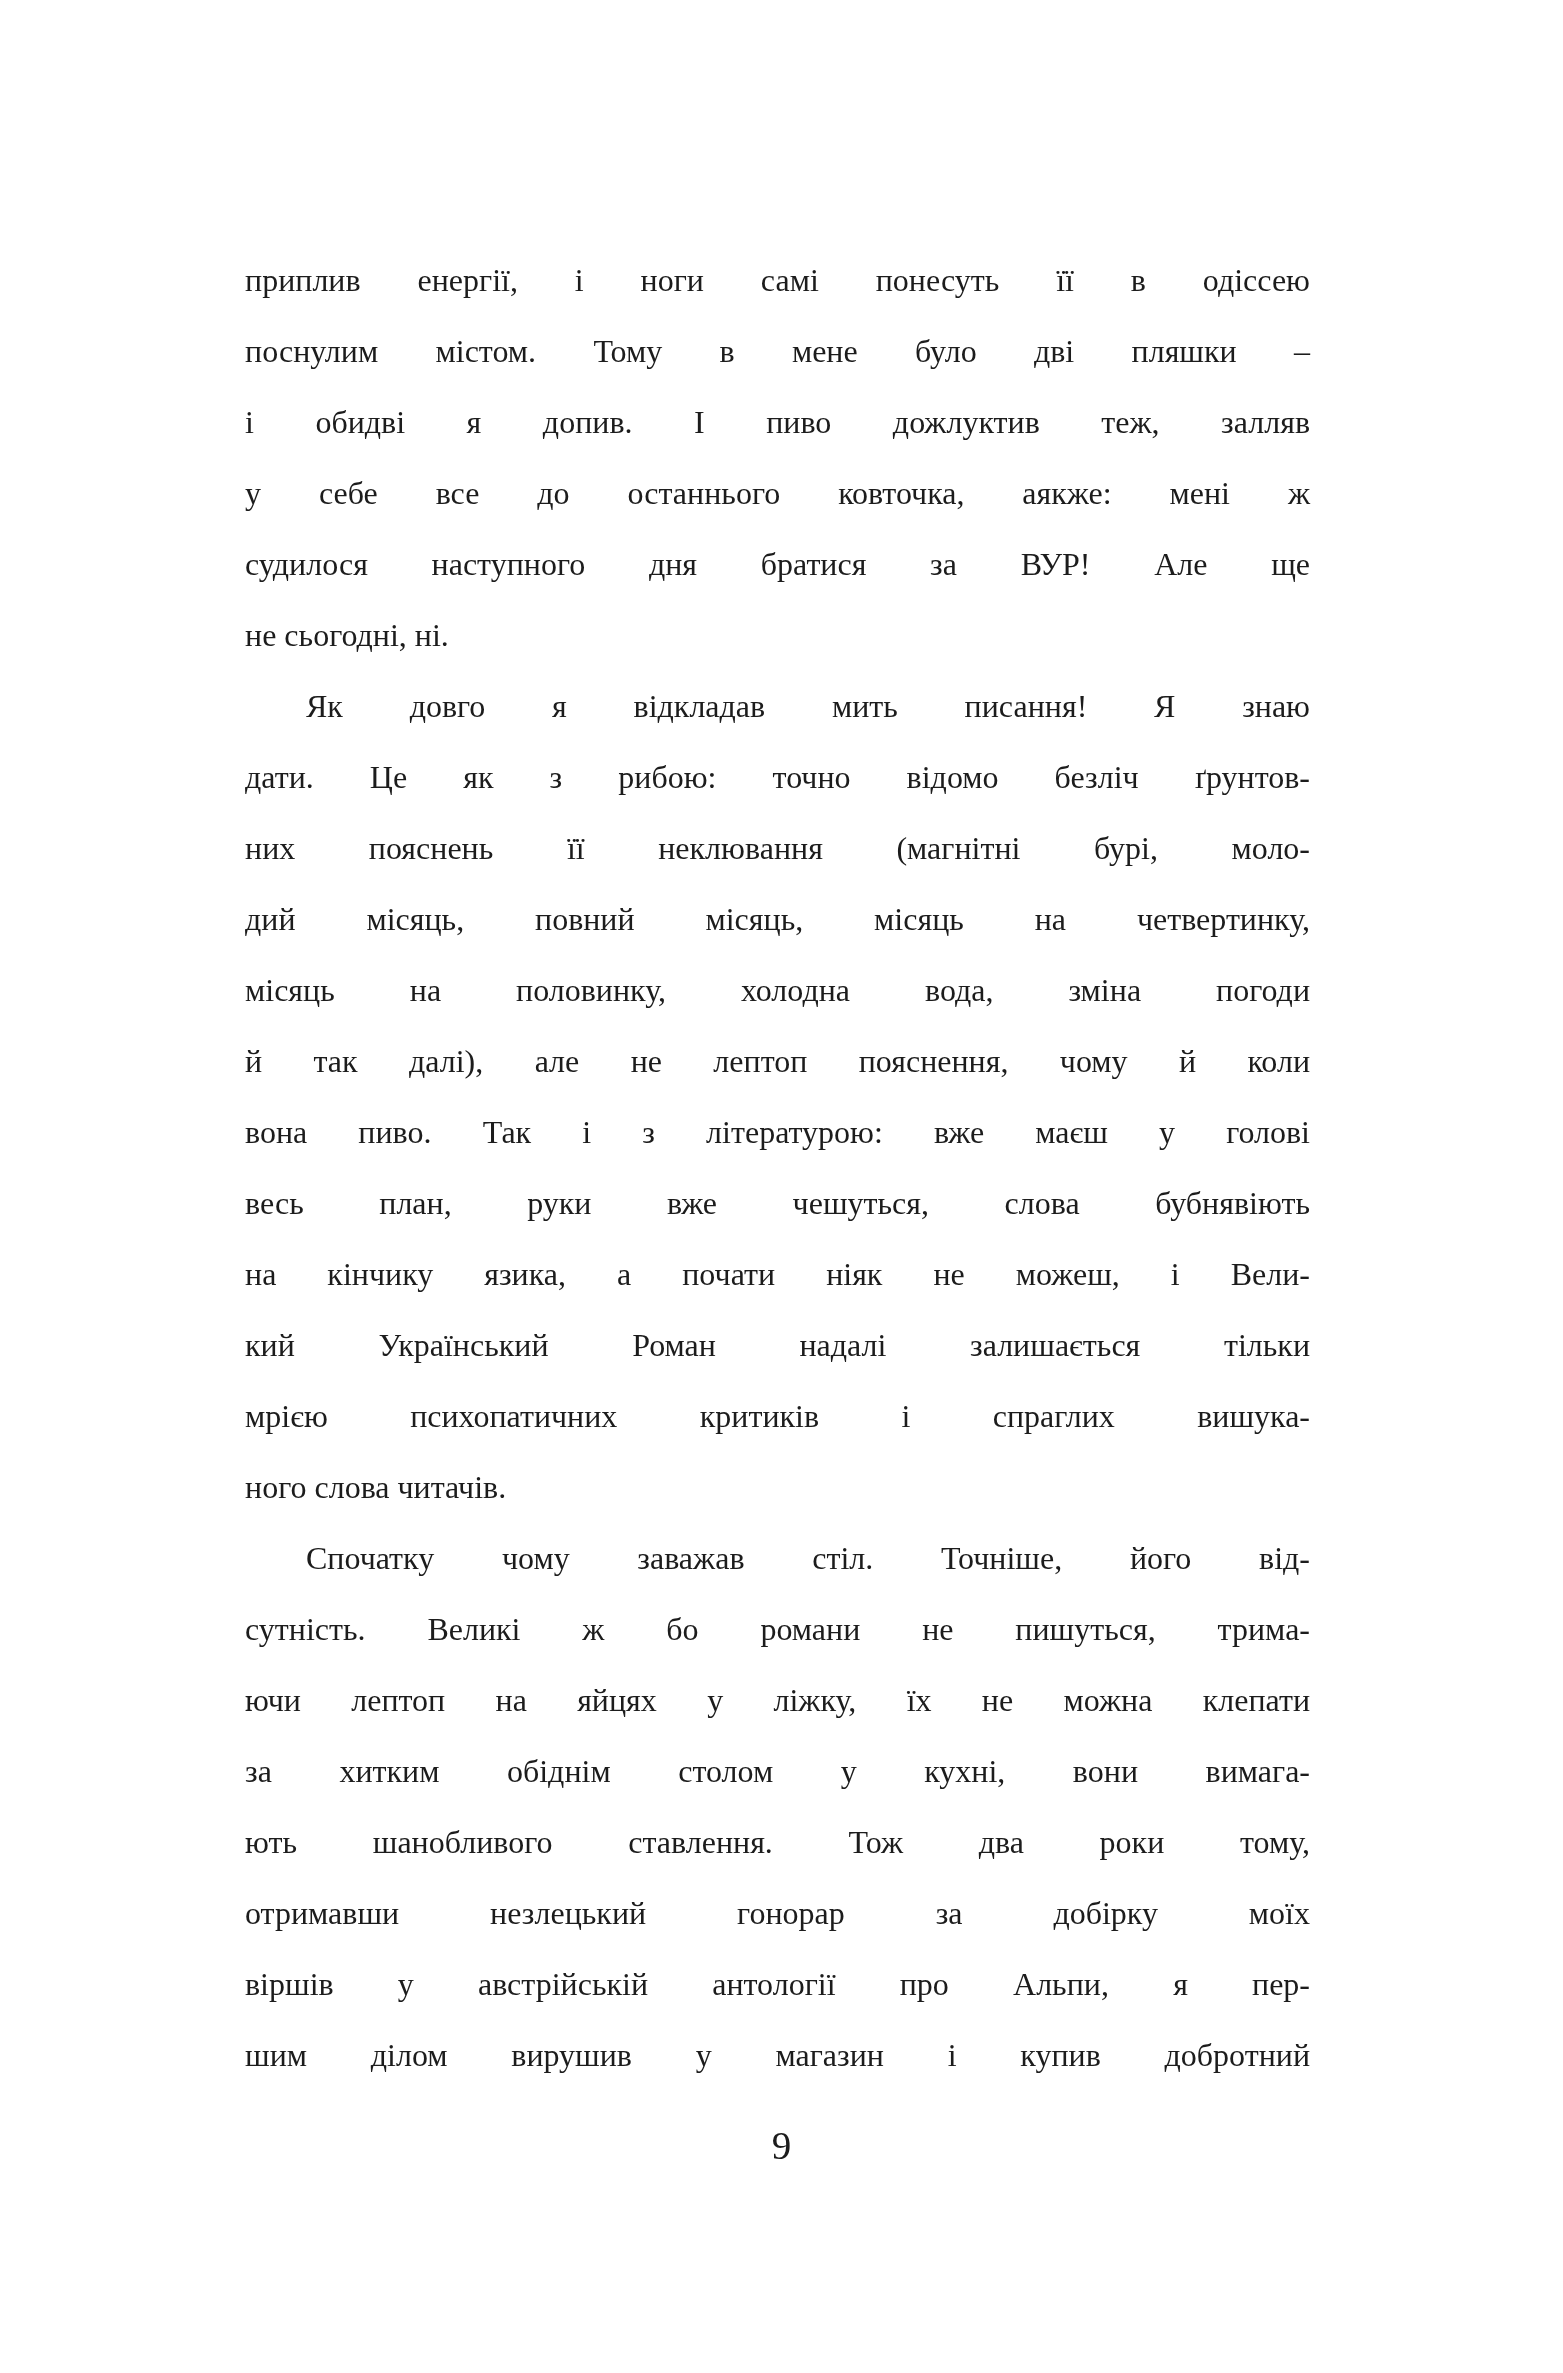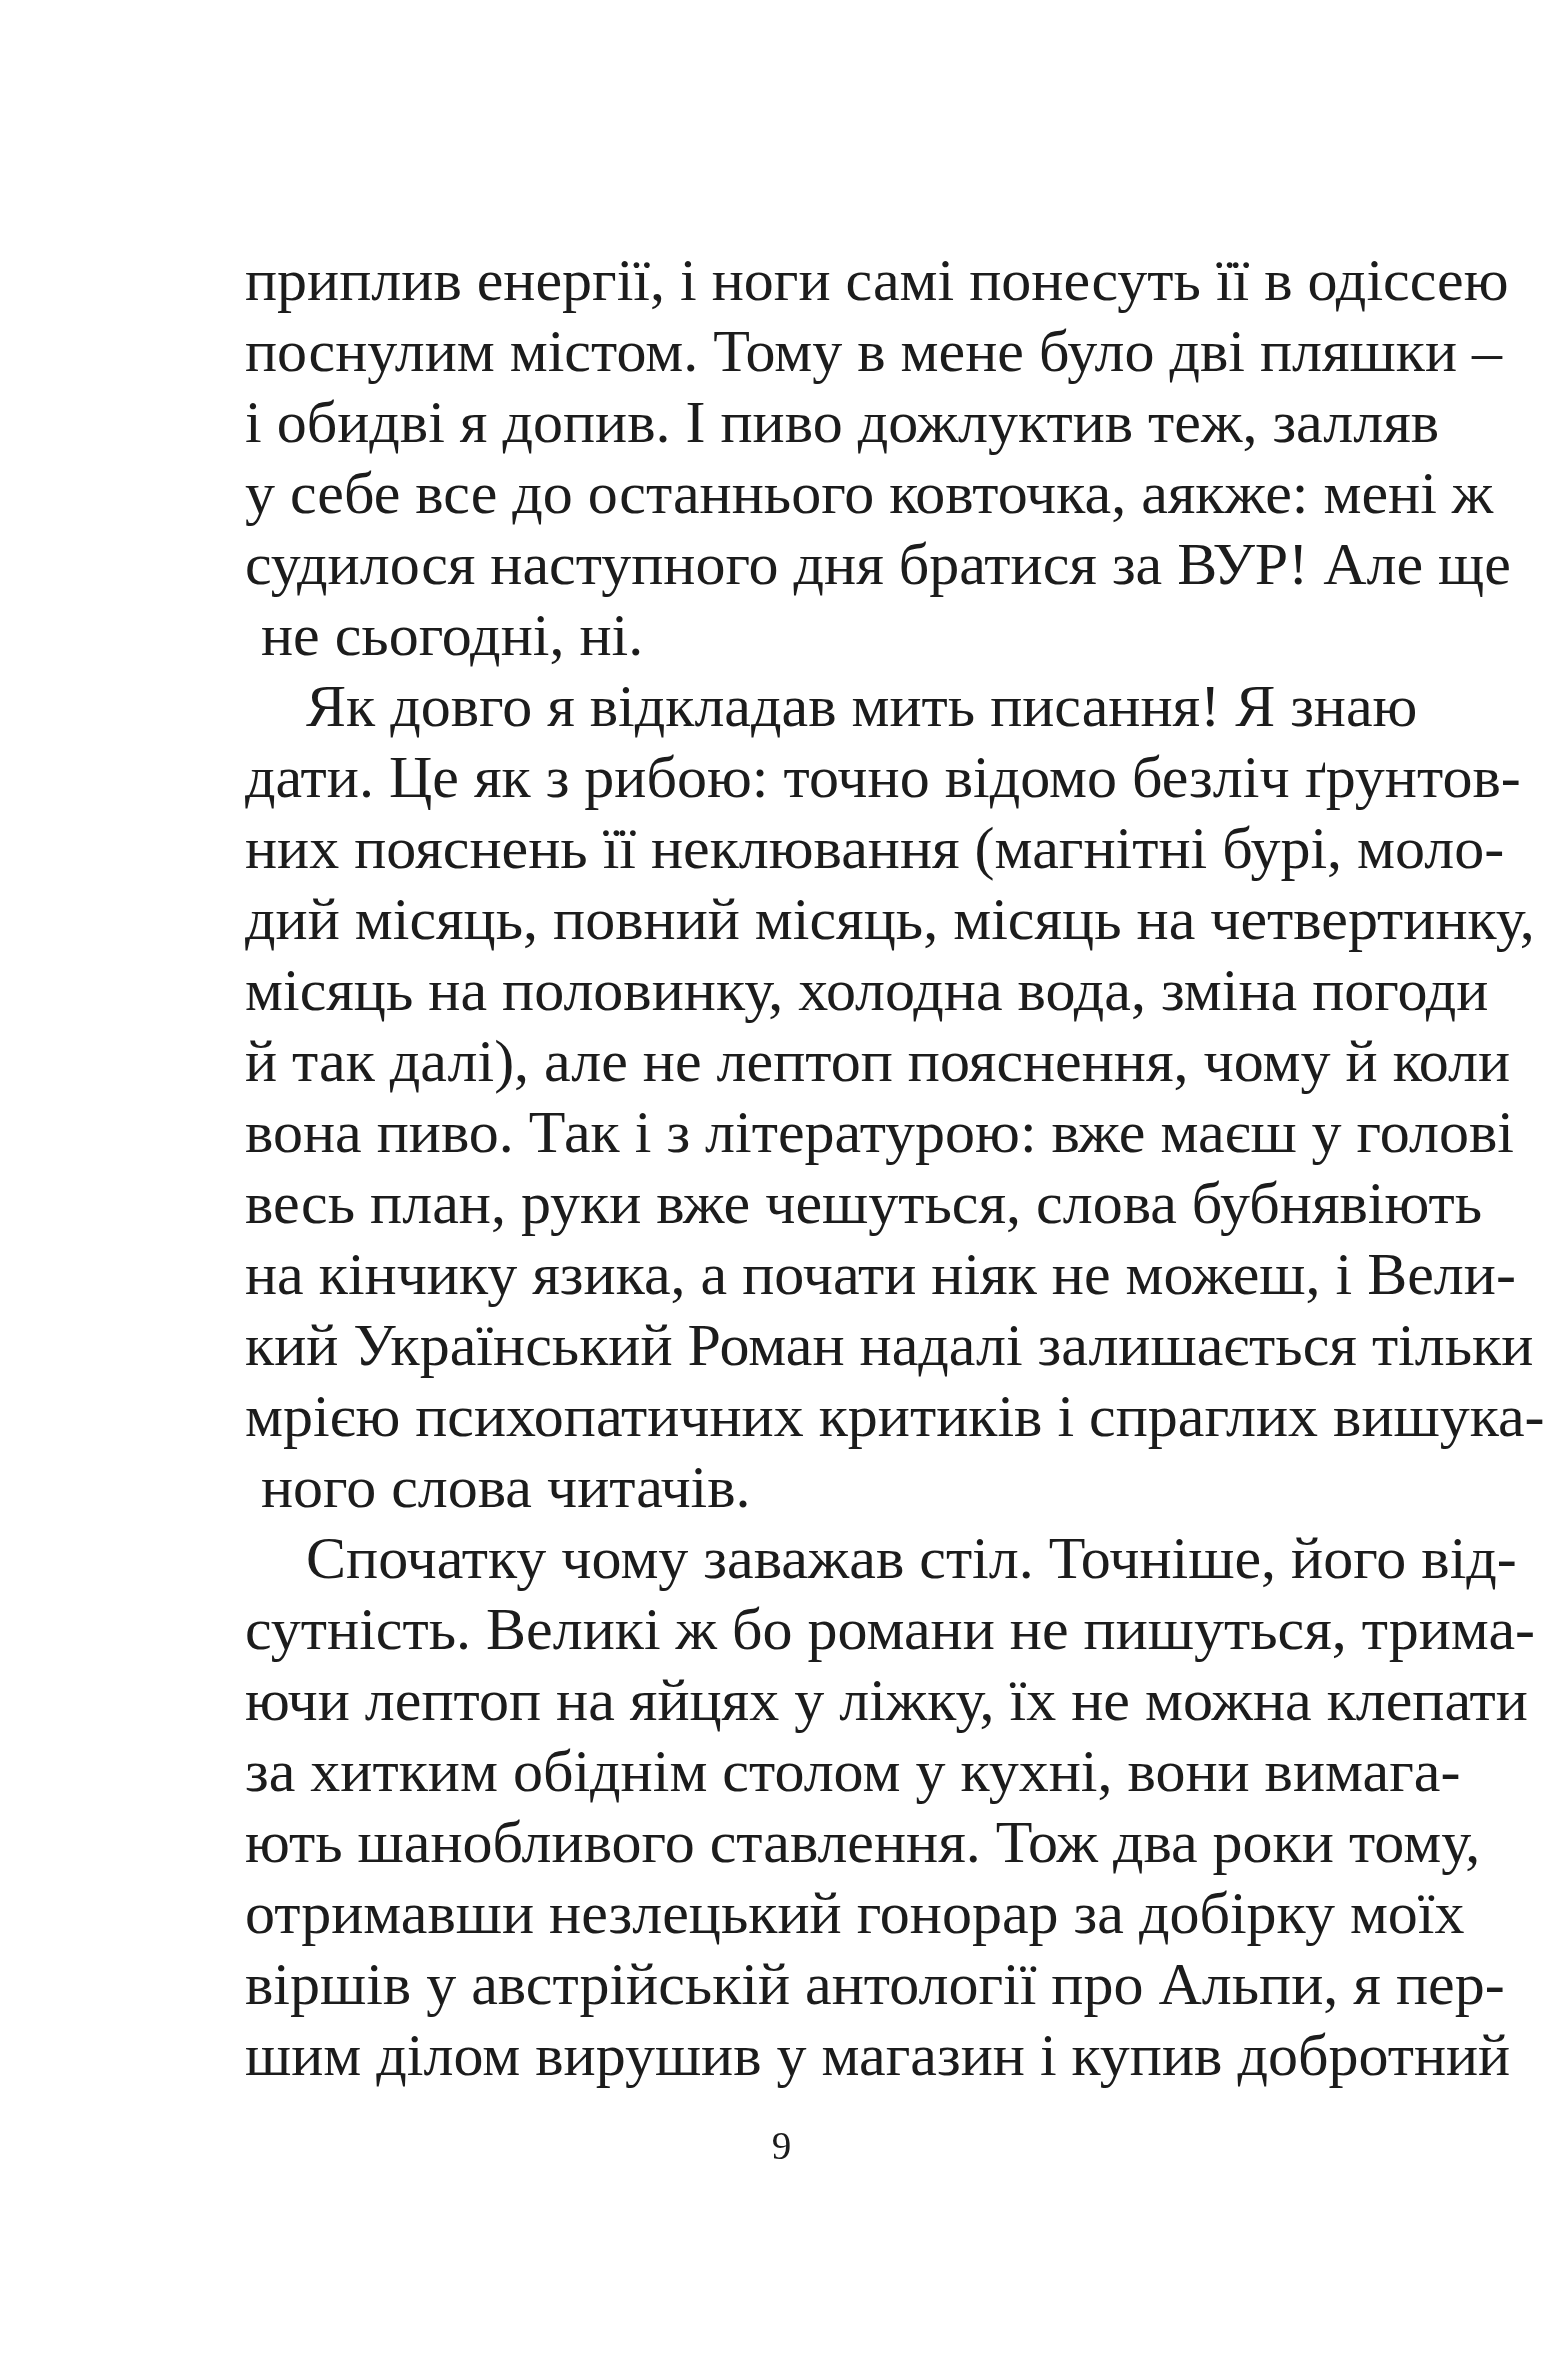--- a/index.html
+++ b/index.html
@@ -6,32 +6,32 @@
   body { width: 1563px; height: 2374px; position: relative; overflow: hidden; }
   .page {
     position: absolute; left: 0; top: 0; width: 1563px; height: 2374px; background: #ffffff;
   }
   .text-block {
     position: absolute;
     left: 245px;
     top: 245px;
     width: 1065px;
     font-family: "Liberation Serif", "DejaVu Serif", serif;
-    font-size: 60px;
+    font-size: 32px;
     line-height: 71px;
     color: #1c1c1c;
   }
   .line {
     display: block;
     white-space: nowrap;
     text-align: justify;
     text-align-last: justify;
     height: 71px;
   }
-  .line.last { text-align-last: left; margin-left: 16px; }
+  .line.last { text-align-last: left; }
   .line.indent { padding-left: 61px; }
   .page-number {
     position: absolute;
     left: 0; width: 1563px;
     top: 2123px;
     text-align: center;
     font-family: "Liberation Serif", "DejaVu Serif", serif;
     font-size: 39px;
     color: #1c1c1c;
   }

